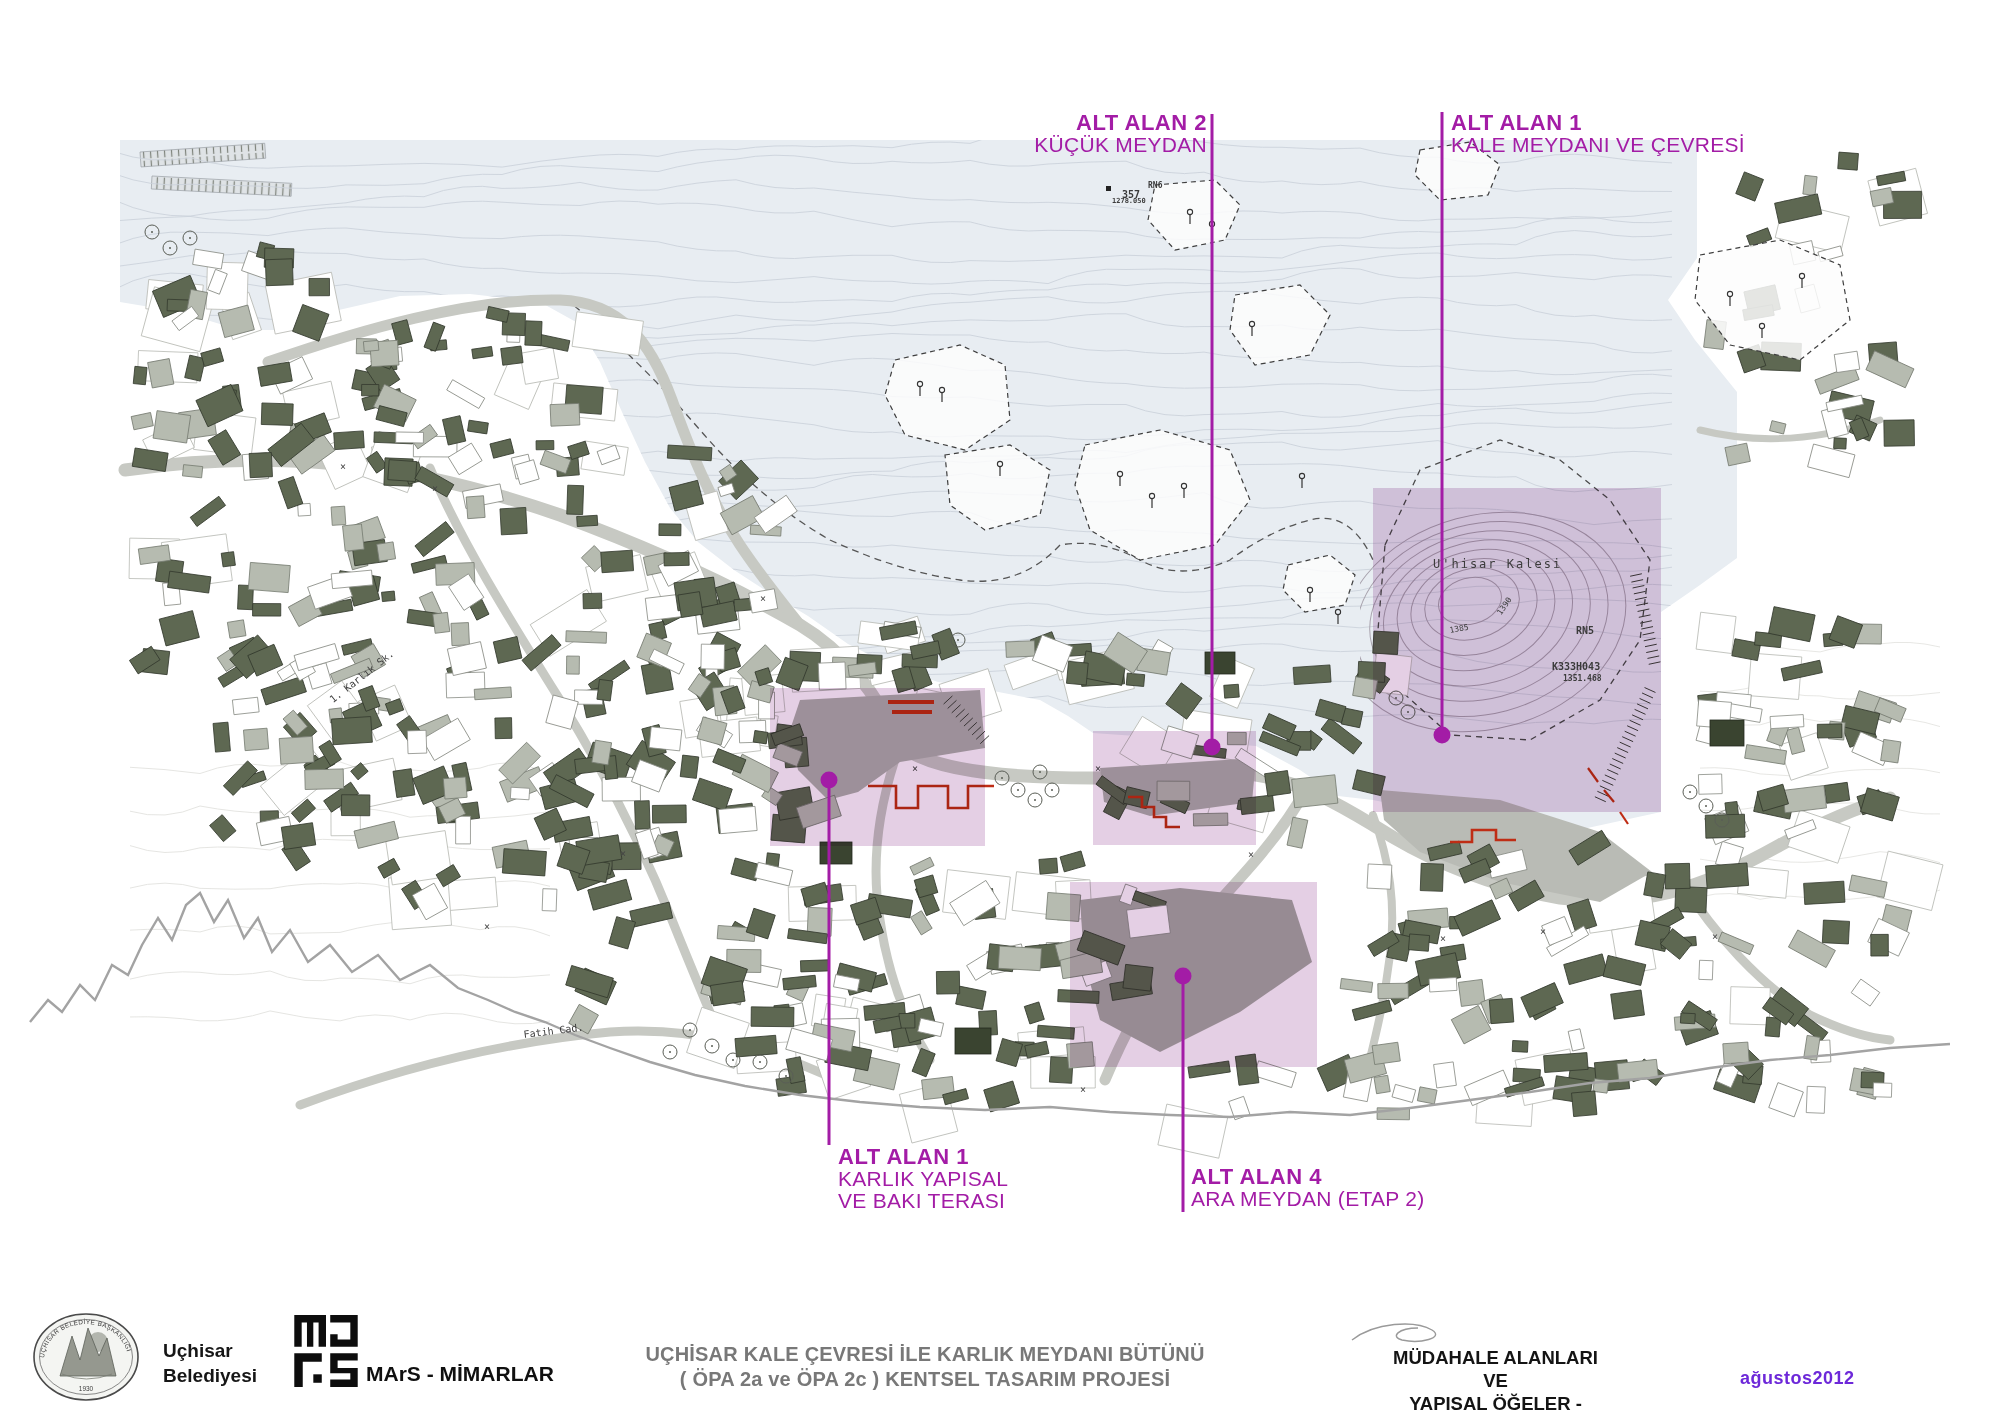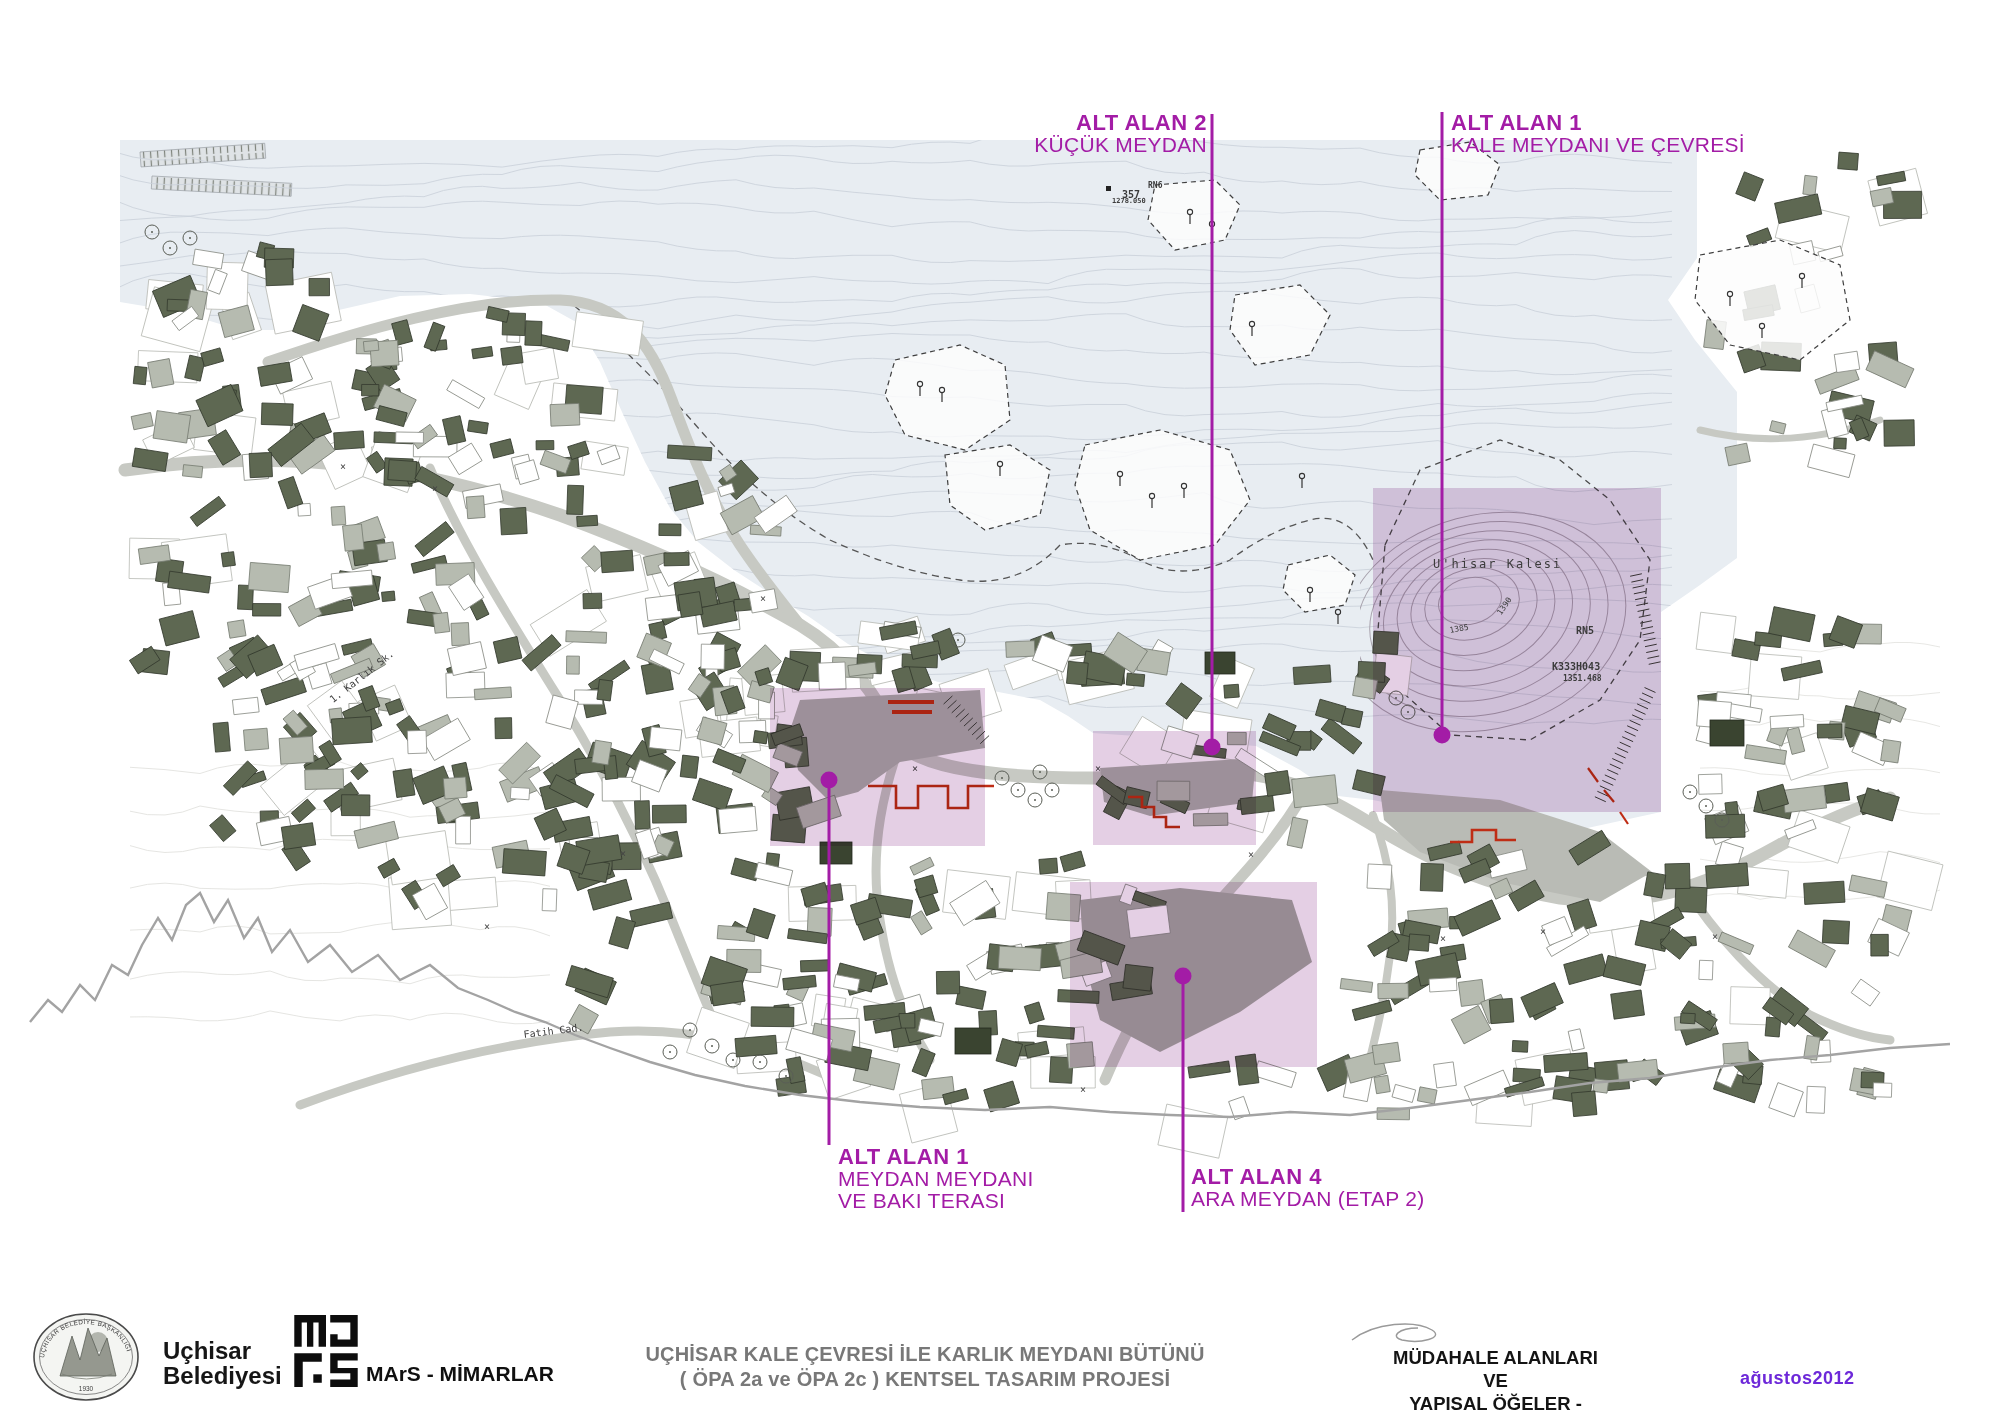--- a/index.html
+++ b/index.html
@@ -9,21 +9,21 @@
   #map-svg{position:absolute;left:0;top:0;}
   
   #map-text-layer{position:absolute;left:0;top:0;width:2000px;height:1414px;pointer-events:none;}
   .map-note{position:absolute;font-family:"DejaVu Sans Mono", monospace;color:#3c3c3c;
             white-space:nowrap;transform-origin:left top;line-height:1;}
   
   .area-label{position:absolute;color:#a31ca6;white-space:nowrap;line-height:22px;}
   .area-label .t{font-weight:bold;font-size:22px;letter-spacing:.5px;}
   .area-label .s{font-weight:normal;font-size:21px;letter-spacing:.3px;}
   
-  .muni-name{position:absolute;left:163px;top:1338px;font-size:24px;font-weight:bold;
+  .muni-name{position:absolute;left:163px;top:1338px;font-size:19px;font-weight:bold;
              color:#161616;line-height:25px;}
   .mars-label{position:absolute;left:366px;top:1362px;font-size:21px;font-weight:bold;color:#101010;}
   .proj-title{position:absolute;left:600px;top:1342px;width:650px;text-align:center;
               font-size:20px;font-weight:bold;color:#787878;line-height:25px;letter-spacing:.2px;}
   .sheet-title{position:absolute;left:1383px;top:1346px;width:225px;text-align:center;
                font-size:18.5px;font-weight:bold;color:#141414;line-height:23px;}
   .date-label{position:absolute;left:1740px;top:1368px;width:112px;text-align:right;
               font-size:18px;font-weight:bold;color:#6d28d9;letter-spacing:.5px;}
 </style>
 </head>
@@ -1010,21 +1010,21 @@
       <span class="map-note" style="left: 1563px; top: 675px; font-size: 8px; font-weight: bold;">1351.468</span>
       <span class="map-note" style="left: 1120px; top: 182px; font-size: 8px; font-weight: bold; padding-left: 28px;">RN6</span>
       <span class="map-note" style="left: 1122px; top: 190px; font-size: 10px; font-weight: bold;">357</span>
       <span class="map-note" style="left: 1112px; top: 198px; font-size: 7px; font-weight: bold;">1278.050</span>
       <span class="map-note" style="left: 328px; top: 697px; font-size: 10px; transform: rotate(-38deg);">1. Karlık Sk.</span>
       <span class="map-note" style="left: 523px; top: 1030px; font-size: 10px; transform: rotate(-7deg);">Fatih Cad.</span>
     </div>
   <div id="area-labels">
       <div class="area-label" style="left: 838px; top: 1146px;">
         <div class="t">ALT ALAN 1</div>
-        <div class="s">MEYDAN MEYDANI</div>
+        <div class="s">KARLIK YAPISAL</div>
         <div class="s">VE BAKI TERASI</div>
       </div>
       <div class="area-label" style="right: 793px; text-align: right; top: 112px;">
         <div class="t">ALT ALAN 2</div>
         <div class="s">KÜÇÜK MEYDAN</div>
       </div>
       <div class="area-label" style="left: 1451px; top: 112px;">
         <div class="t">ALT ALAN 1</div>
         <div class="s">KALE MEYDANI VE ÇEVRESİ</div>
       </div>

